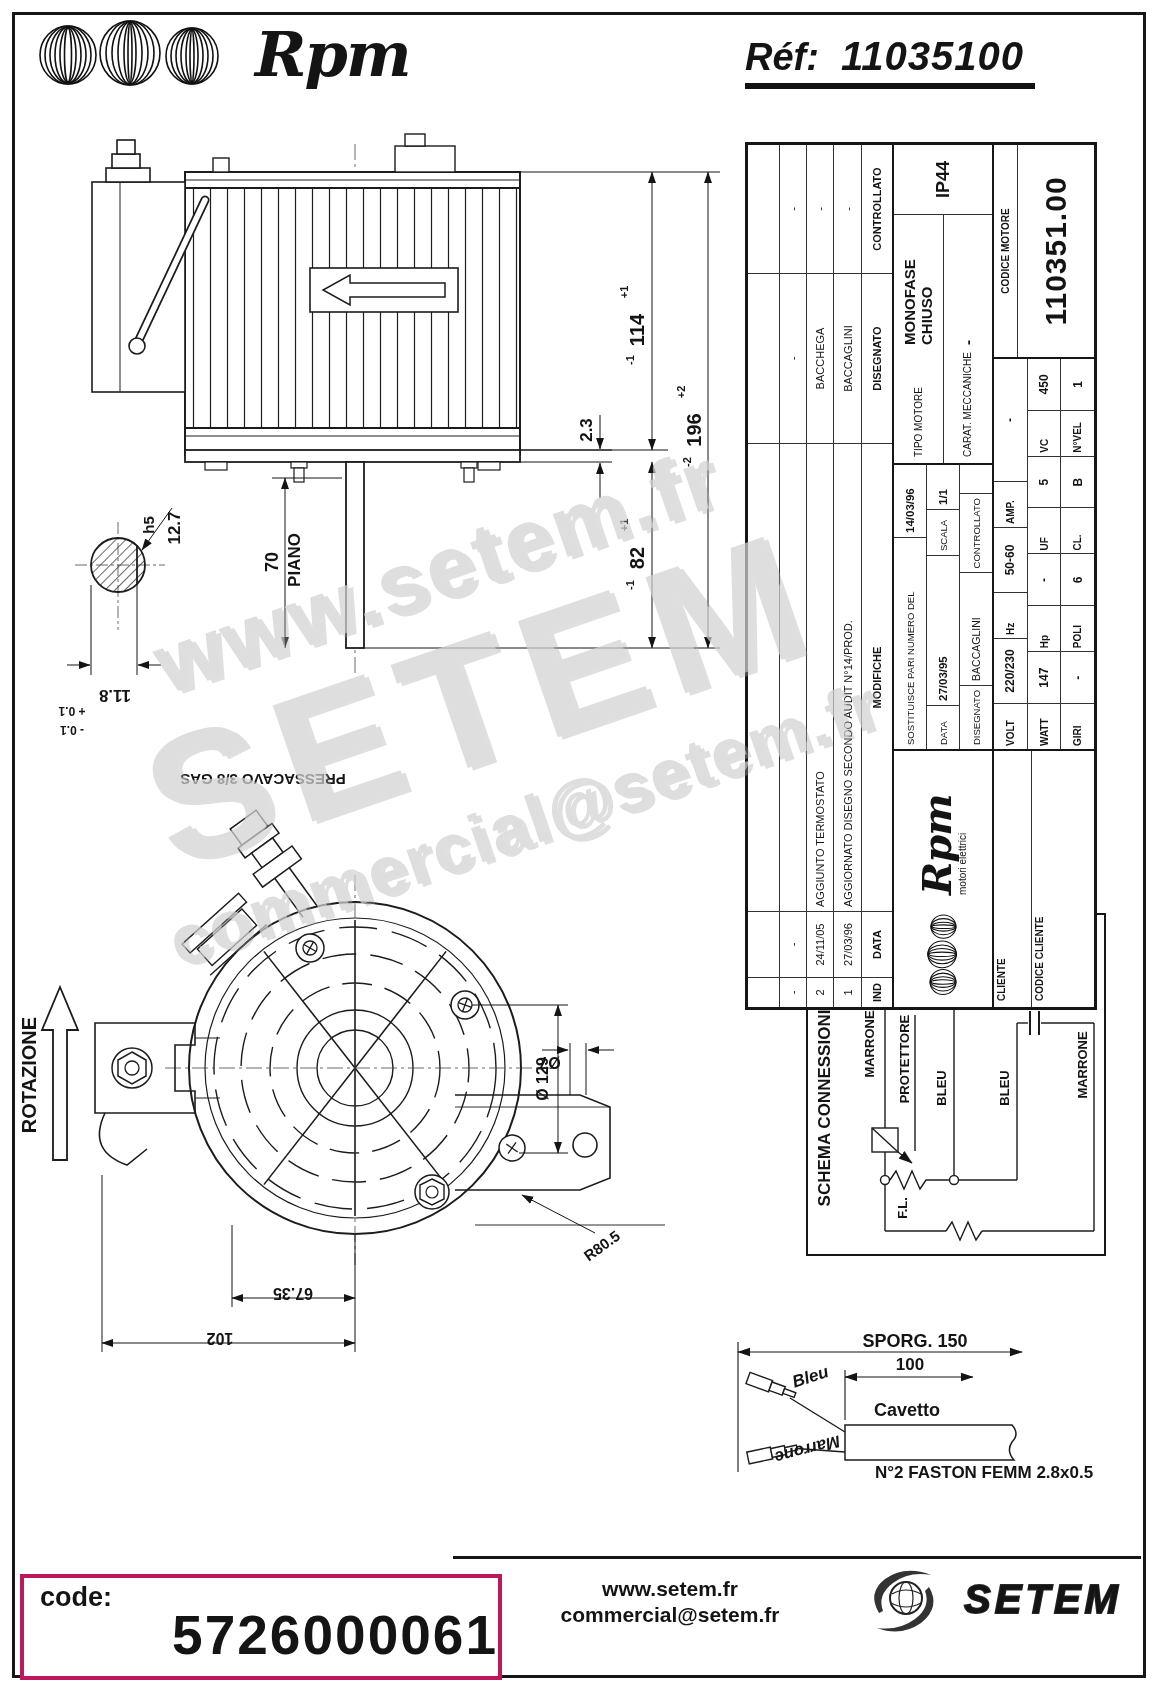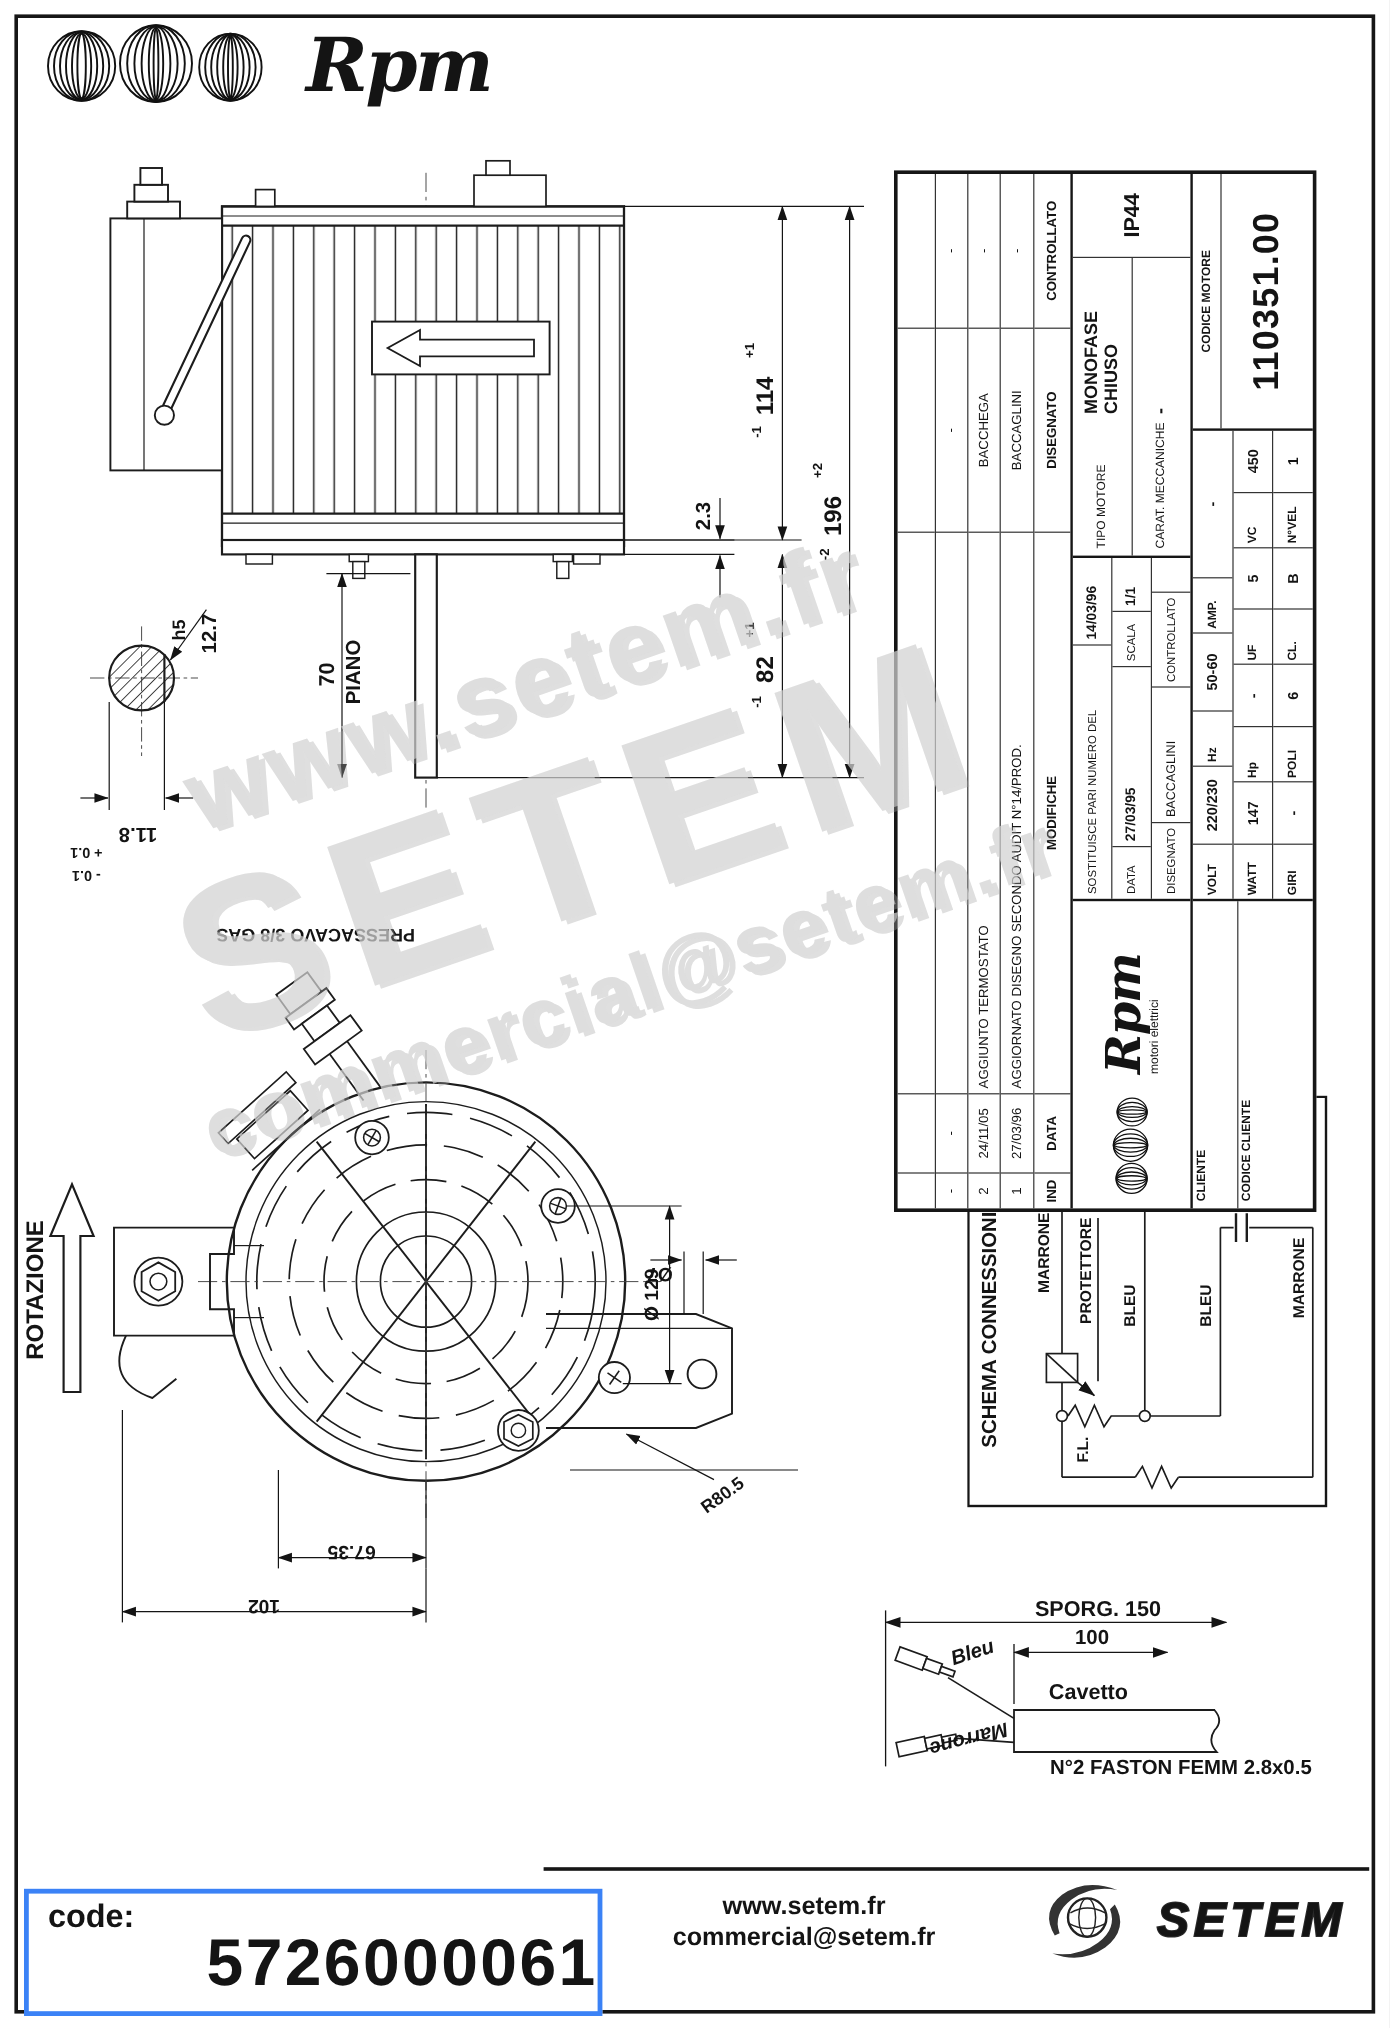--- a/index.html
+++ b/index.html
@@ -86,21 +86,21 @@
   .ev2{flex:2;font-size:12px;font-weight:bold;justify-content:center;}
   .tb-codmot{flex:0 0 212px;display:flex;flex-direction:column;}
   .tb-codmot .cml{flex:0 0 24px;font-size:10px;font-weight:bold;display:flex;
                   align-items:center;justify-content:center;border-bottom:1px solid #333;}
   .tb-codmot .cmv{flex:1;display:flex;align-items:center;justify-content:center;
                   font-size:30px;font-weight:bold;letter-spacing:1px;}
 
   
   .ftr-rule{position:absolute;left:453px;top:1556px;width:688px;border-top:3px solid #161616;z-index:30;}
   .code-box{position:absolute;left:20px;top:1574px;width:474px;height:98px;background:#fff;
-            border:4px solid #3b82f6;z-index:35;}
+            border:4px solid #be185d;z-index:35;}
   .code-box .cl{font-size:27px;font-weight:bold;padding:4px 0 0 16px;}
   .code-box .cv{font-size:55px;font-weight:bold;text-align:right;margin-top:-10px;letter-spacing:2px;}
   .ftr-links{position:absolute;left:500px;top:1576px;width:340px;text-align:center;z-index:35;}
   .ftr-links div{font-size:21px;font-weight:bold;line-height:1.25;}
   .ftr-brand{position:absolute;left:865px;top:1565px;display:flex;align-items:center;z-index:35;}
   .ftr-addr{position:absolute;left:470px;top:1640px;width:660px;font-size:16.5px;z-index:35;white-space:nowrap;}
 
   svg text{font-family:"Liberation Sans",sans-serif;fill:#141414;}
 </style>
 </head>
@@ -127,20 +127,24 @@
         <ellipse cx="162" cy="36" rx="26" ry="28"></ellipse>
           <ellipse cx="162" cy="36" rx="21" ry="28"></ellipse>
         <ellipse cx="162" cy="36" rx="16" ry="27"></ellipse>
           <ellipse cx="162" cy="36" rx="11" ry="27"></ellipse>
         <ellipse cx="162" cy="36" rx="6" ry="26"></ellipse>
           <ellipse cx="162" cy="36" rx="2" ry="26"></ellipse>
       </g>
     </svg>
     <span class="hdr-rpm-text">Rpm</span>
   </div>
+  <div class="hdr-ref">
+    <span class="lbl">Réf:</span>
+    <span class="val">11035100</span>
+  </div>
 
   <svg class="svg-abs" style="left:20px;top:130px;" width="720" height="650" viewBox="0 0 720 650">
     <defs>
       <pattern id="fins" x="165" y="58" width="17" height="240" patternUnits="userSpaceOnUse">
         <line x1="8.5" y1="0" x2="8.5" y2="240" stroke="#1c1c1c" stroke-width="1.2"></line>
       </pattern>
       <pattern id="hatch" width="7" height="7" patternUnits="userSpaceOnUse" patternTransform="rotate(45)">
         <line x1="0" y1="0" x2="0" y2="7" stroke="#333" stroke-width="1.5"></line>
       </pattern>
       <marker id="arr" viewBox="0 0 10 8" refX="9.5" refY="4" markerWidth="12" markerHeight="9.5" orient="auto-start-reverse">

